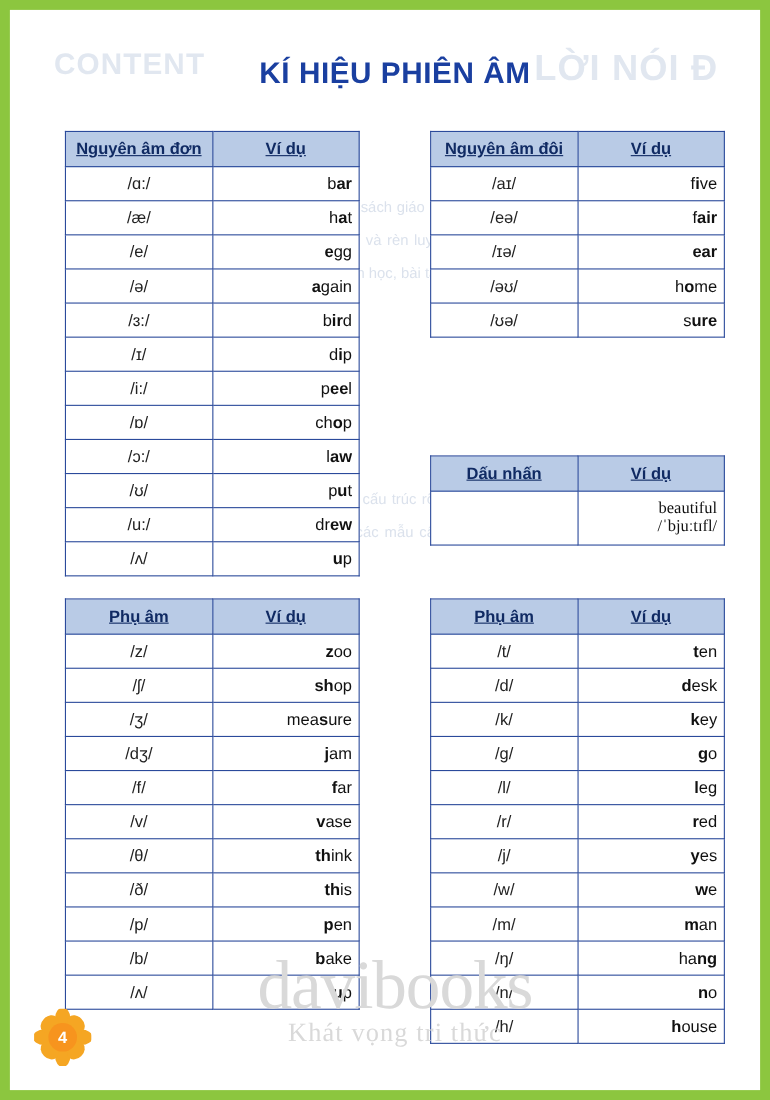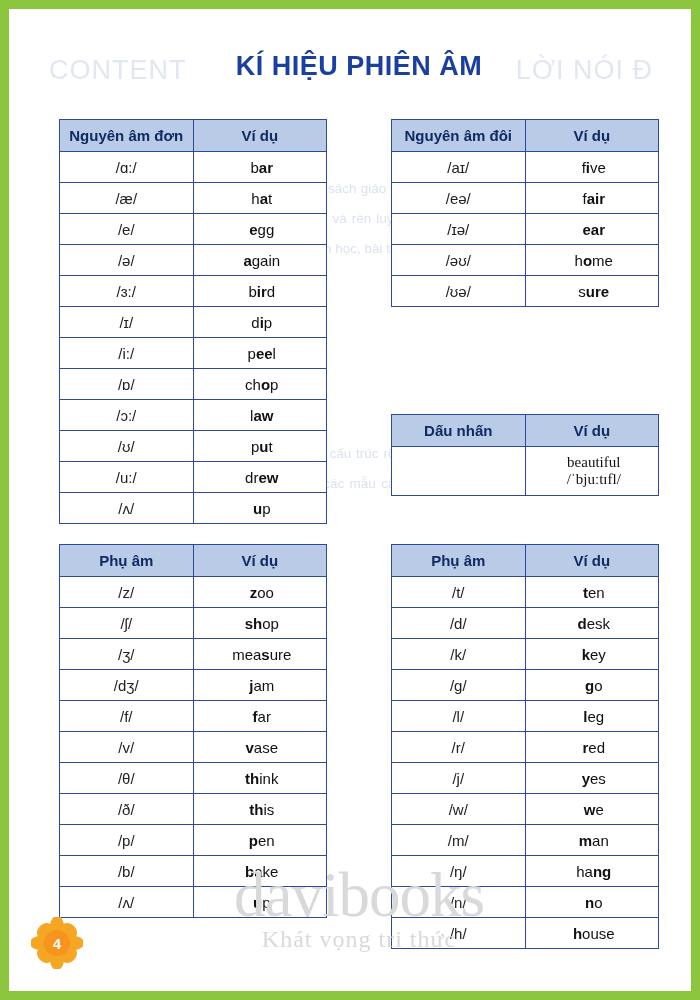--- a/index.html
+++ b/index.html
@@ -28,36 +28,35 @@
   .paper {
     position: absolute;
     left: 0; top: 0; right: 0; bottom: 0;
     background: #ffffff;
   }
   
   .ghost {
     position: absolute;
     color: #c9d4e4;
     opacity: 0.55;
-    font-weight: normal;
+    font-weight: bold;
     letter-spacing: 1px;
     user-select: none;
     pointer-events: none;
     white-space: nowrap;
-    margin-top: 12px;
   }
   .ghost-left {
     left: 40px;
     top: 34px;
     font-size: 27px;
   }
   .ghost-right {
     right: 38px;
     top: 34px;
-    font-size: 27px;
+    font-size: 33px;
   }
   .ghost-body {
     position: absolute;
     left: 75px;
     top: 165px;
     width: 540px;
     font-size: 13.5px;
     line-height: 30px;
     color: #cfd8e6;
     opacity: 0.75;
@@ -107,29 +106,30 @@
     font-size: 15px;
     vertical-align: middle;
   }
   table.tbl th {
     background: #b9cbe6;
     color: #102a63;
     font-size: 15px;
     font-weight: bold;
     text-align: center;
     height: 31px;
+    text-decoration: underline;
   }
   table.tbl td.sym {
     text-align: center;
     width: 118px;
     color: #222;
     font-size: 15px;
   }
   table.tbl td.ex {
-    text-align: center;
+    text-align: right;
     color: #111;
     font-size: 15px;
     padding-left: 10px;
   }
   td.ex b { font-weight: bold; }
   td.ex .pron { display: block; line-height: 17px; font-family: Liberation Serif, serif; }
   table.tbl tr.tall td { height: 48px; }
 
   .watermark {
     position: absolute;

